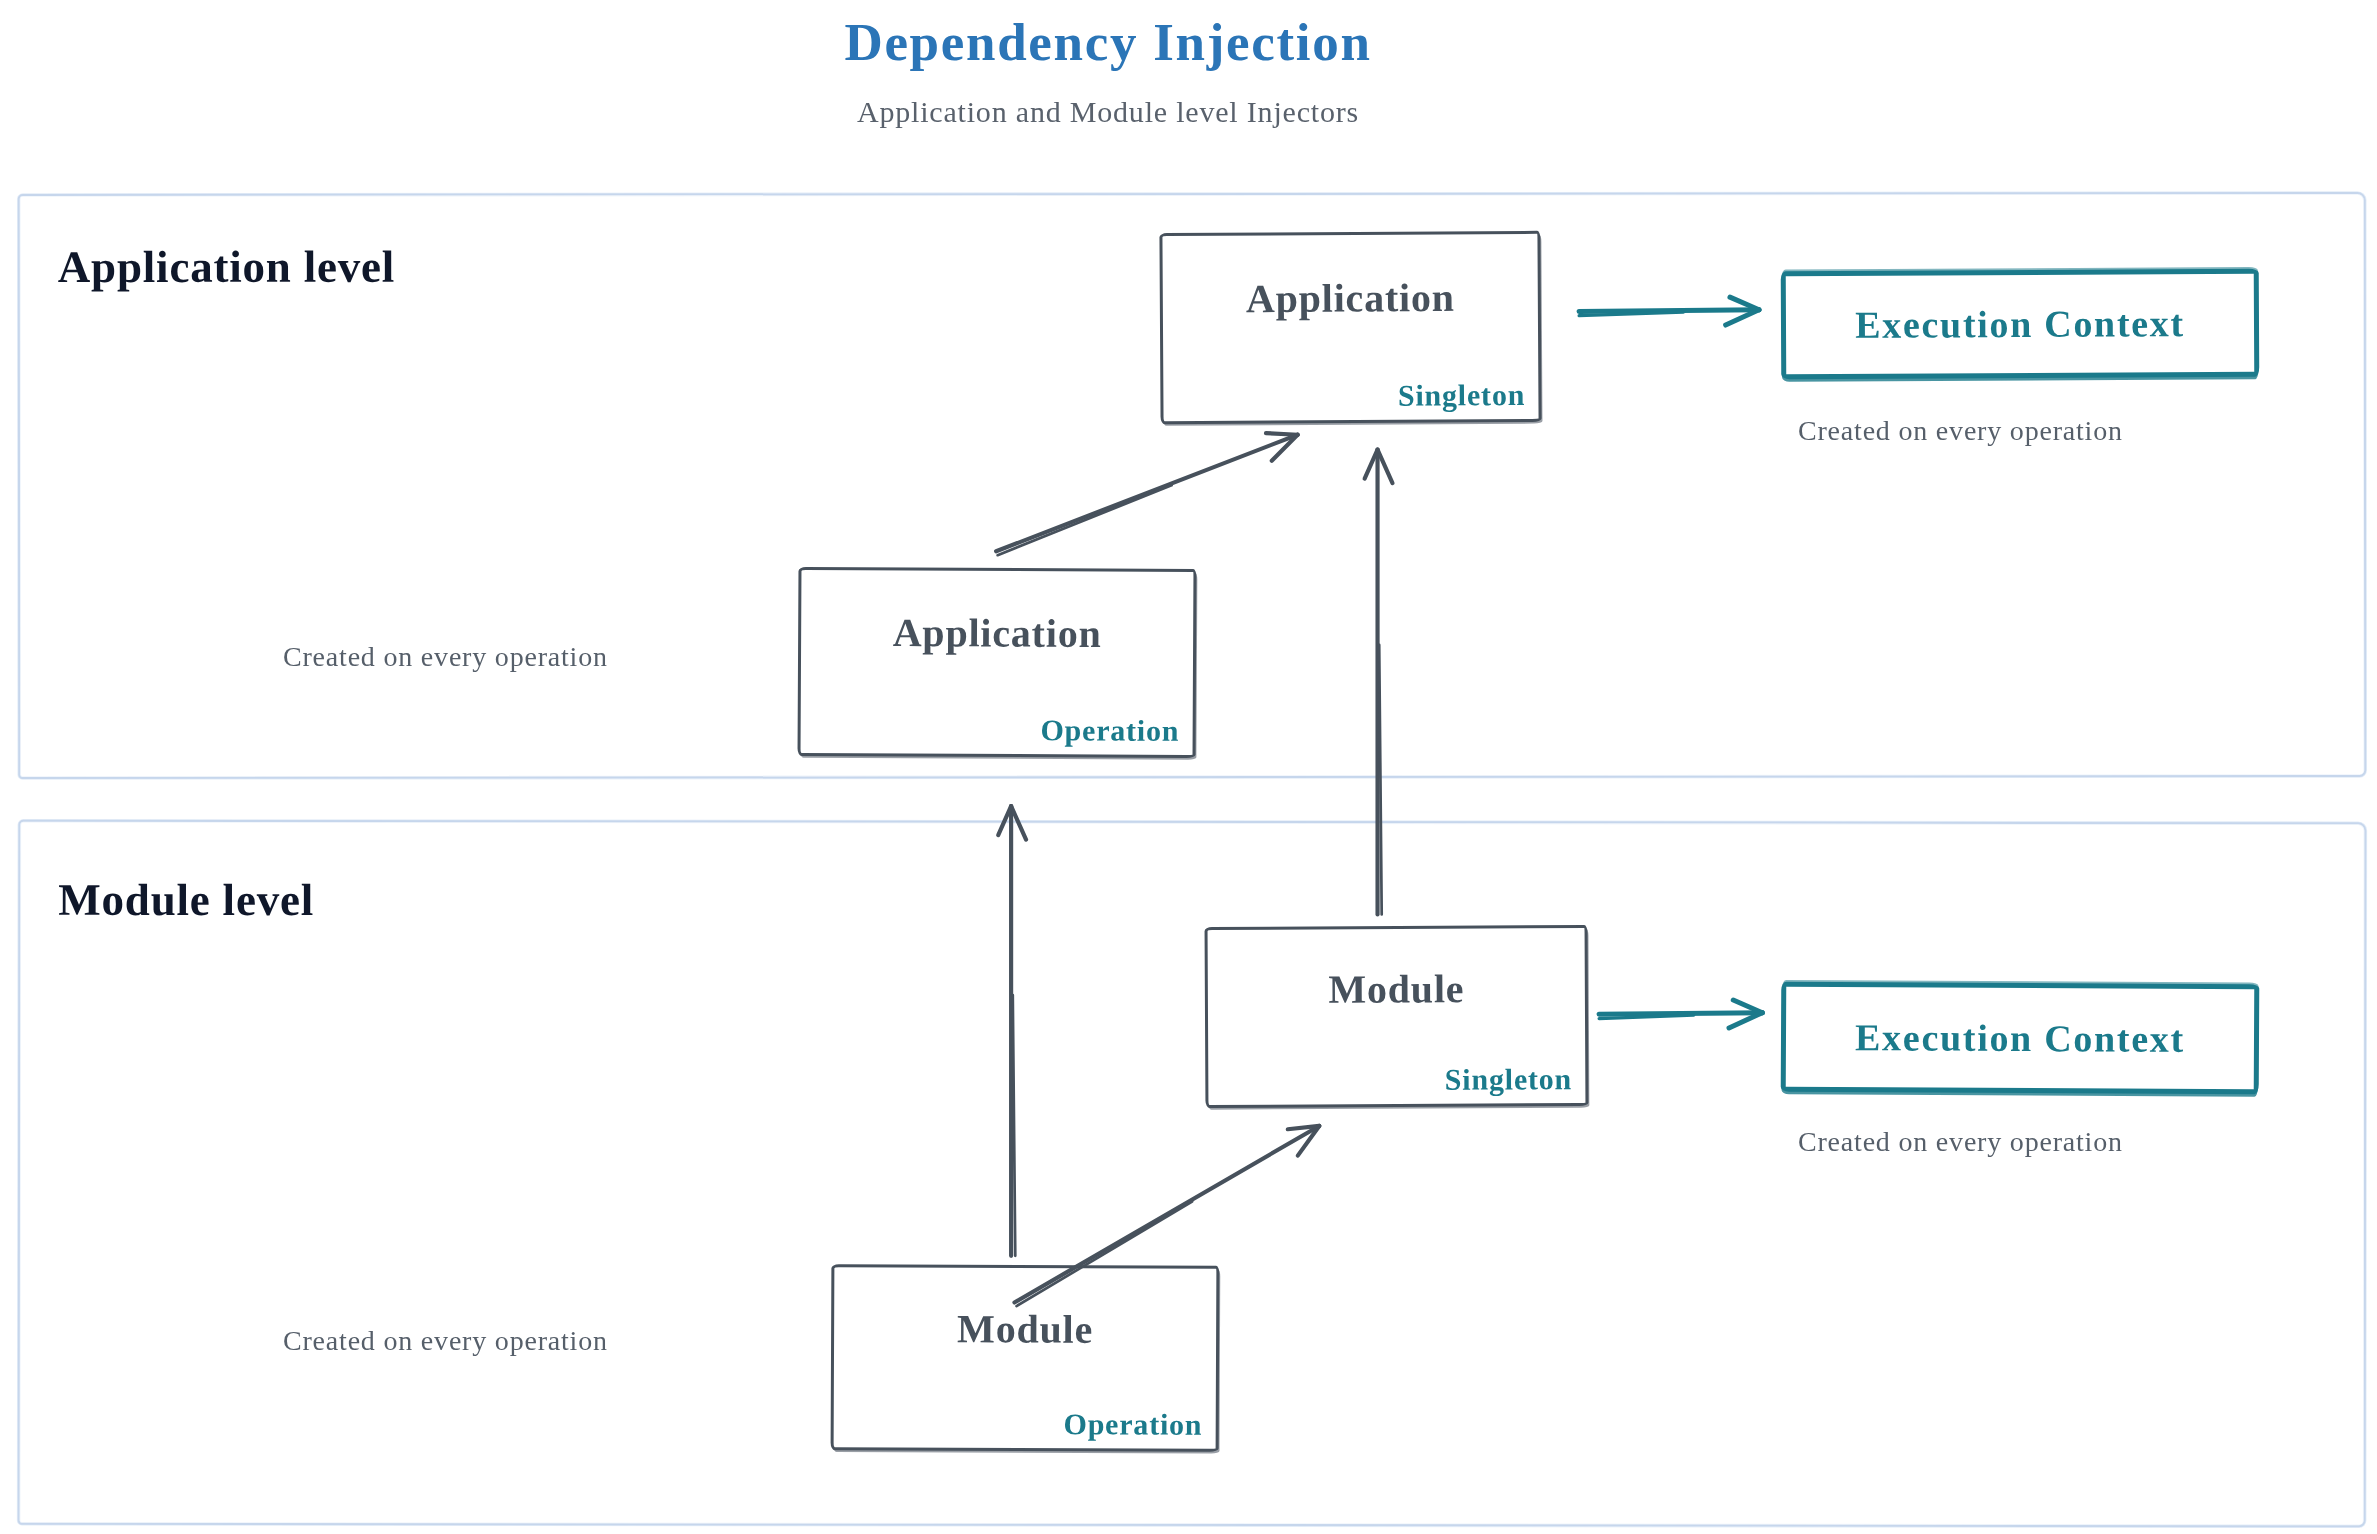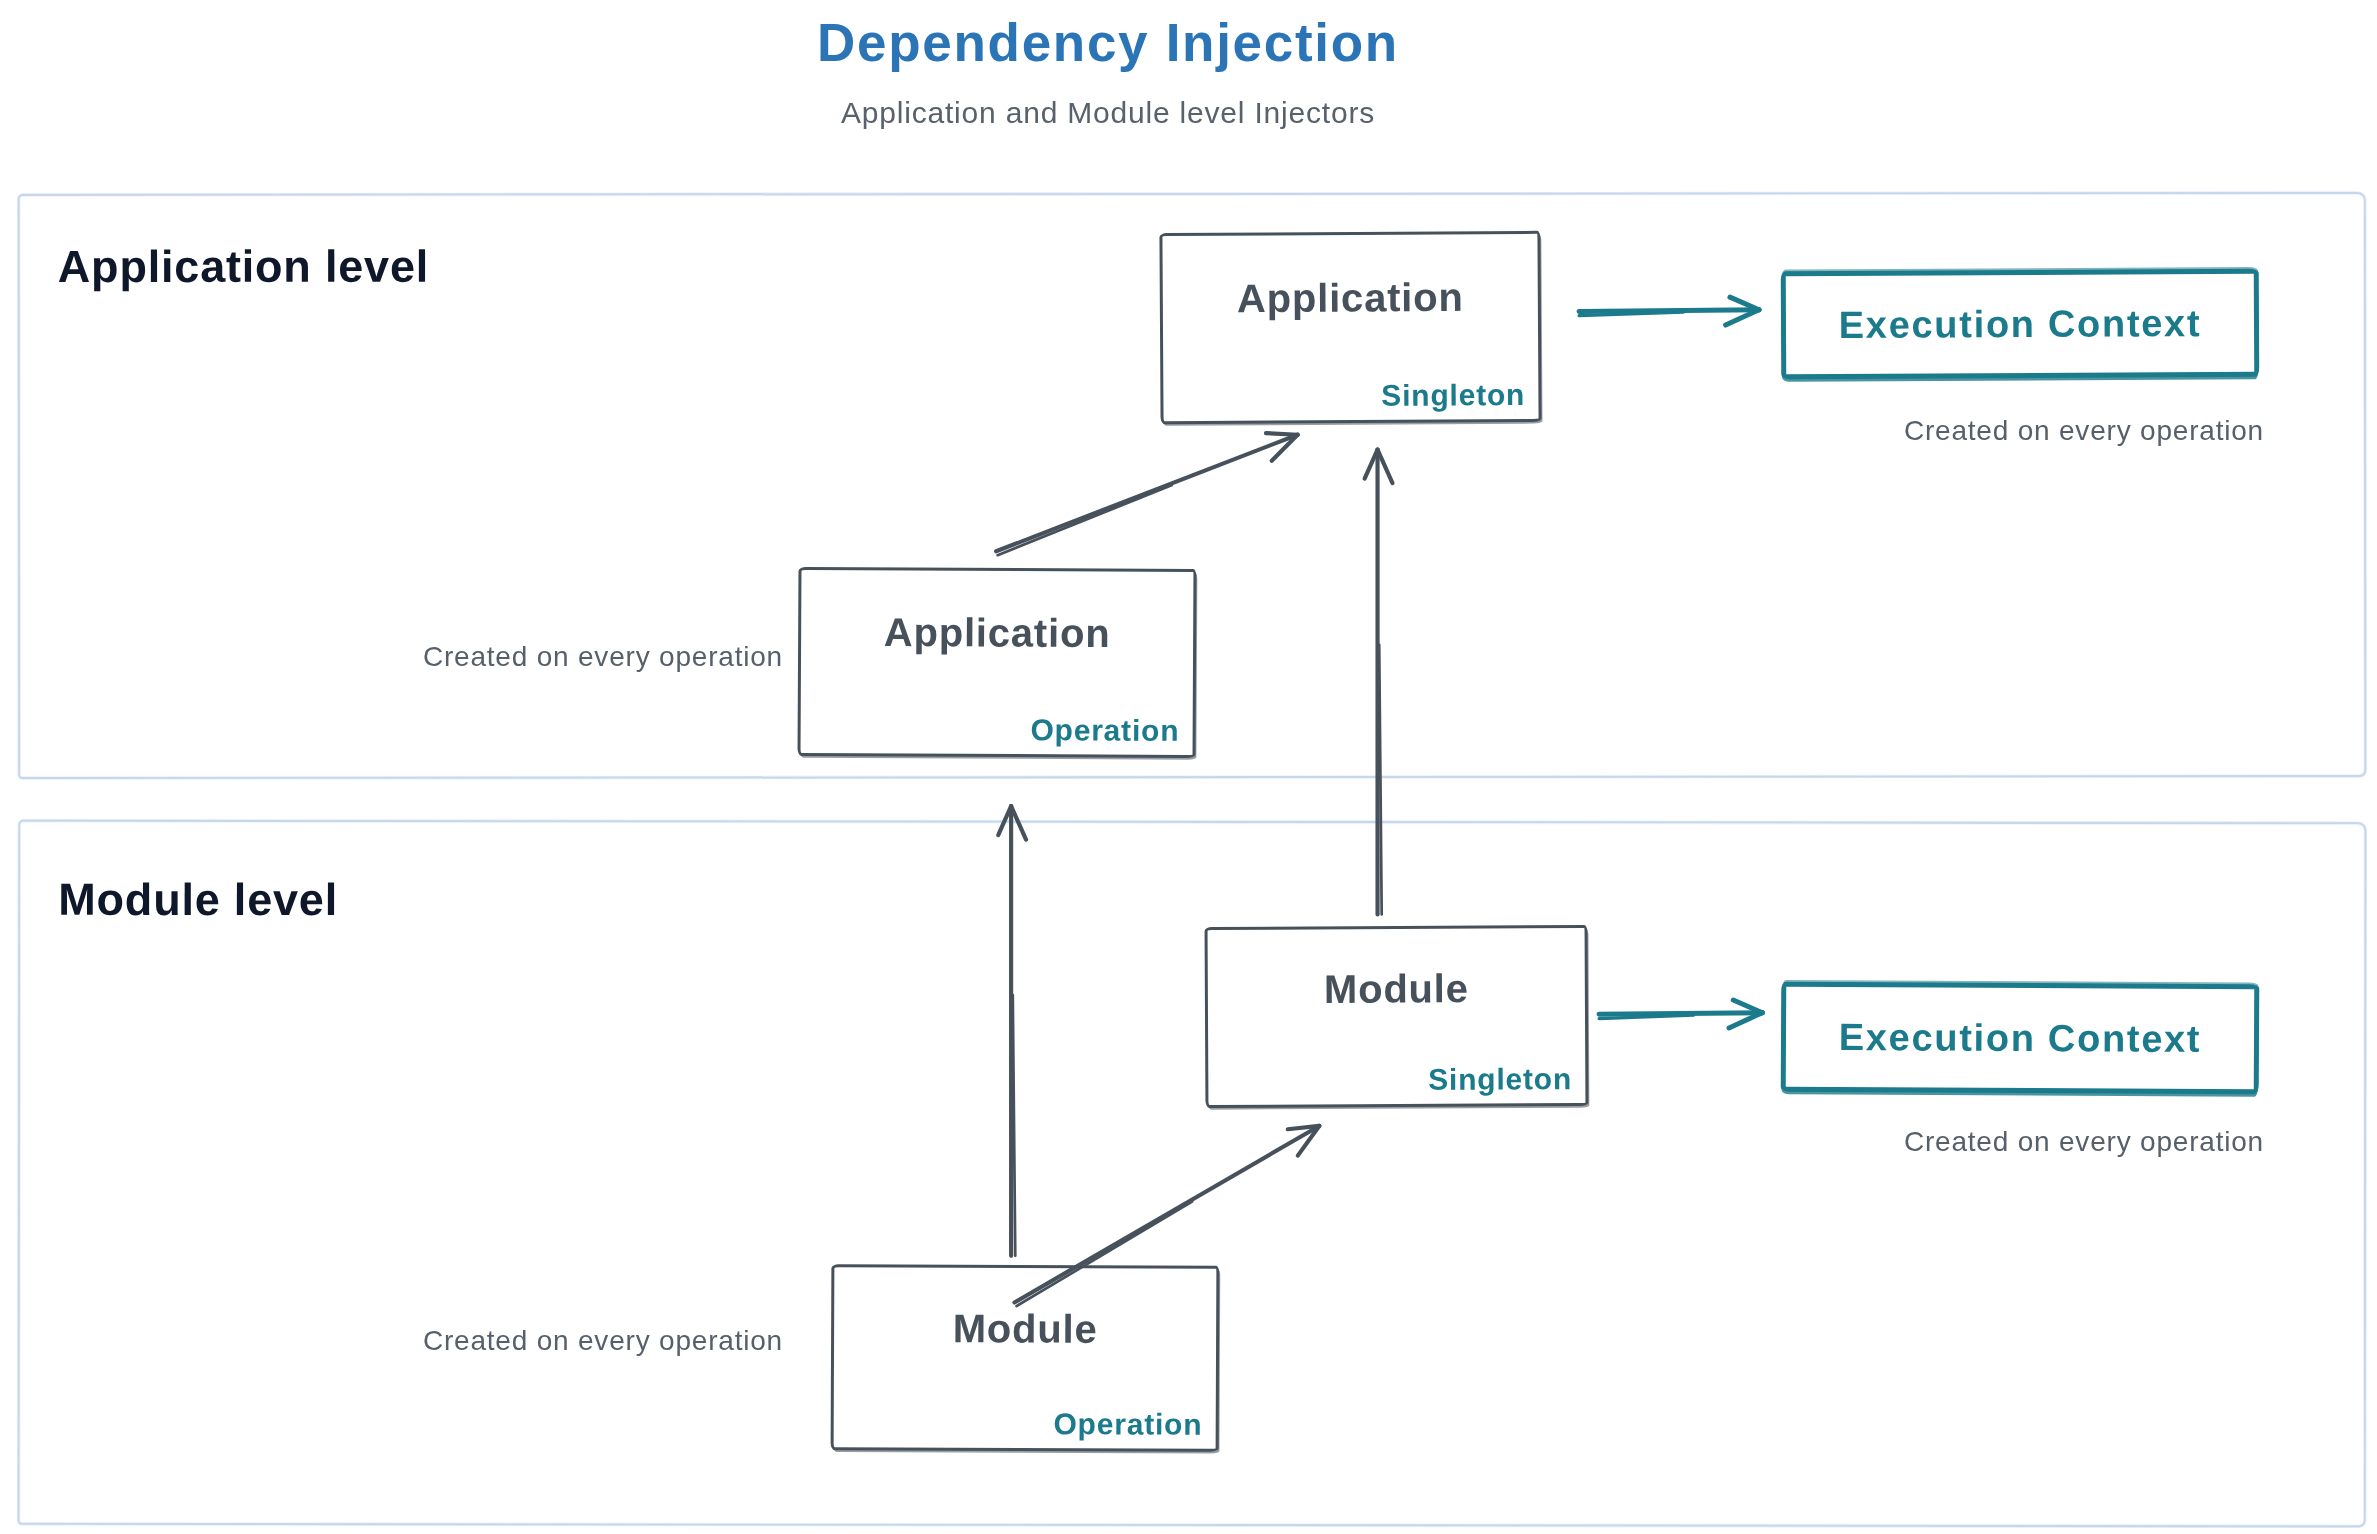--- a/index.html
+++ b/index.html
@@ -1,20 +1,20 @@
 <!DOCTYPE html>
 <html style="font-size:13.3px"><head>
 <meta charset="utf-8">
 <style>
   html,body{margin:0;padding:0;background:#ffffff;}
   .canvas{
     position:relative;
     width:2377px;height:1534px;
     background:#ffffff;
-    font-family:Liberation Sans, sans-serif;
+    font-family:Liberation Serif, serif;
     overflow:hidden;
   }
   
   .titleblock{position:absolute;left:0;top:11.7px;width:2216px;text-align:center;}
   .title{
     font-size:53px;font-weight:bold;letter-spacing:1.7px;
     color:#2b75b7;
   }
   .subtitle{
     margin-top:23px;font-size:30px;letter-spacing:0.8px;
@@ -67,21 +67,21 @@
     box-shadow:0 3.3px 0 -0.8px rgba(27,122,139,0.8), 0 -2.5px 0 -0.8px rgba(27,122,139,0.55);
     display:flex;align-items:center;justify-content:center;
     font-size:38px;color:#1b7a8b;font-weight:bold;letter-spacing:1.7px;
   }
   #exec-top{left:1781px;top:270px;width:468px;height:98px;transform:rotate(-0.3deg);}
   #exec-bottom{left:1781px;top:983px;width:468px;height:100px;transform:rotate(0.3deg);}
   
   .caption{
     position:absolute;
     font-size:28px;color:#565f6a;letter-spacing:0.8px;
-    text-align:right;white-space:nowrap;
+    text-align:left;white-space:nowrap;
   }
   #caption-exec-top{left:1798px;top:415px;width:466px;}
   #caption-app-operation{left:283px;top:641px;width:500px;}
   #caption-exec-bottom{left:1798px;top:1126px;width:466px;}
   #caption-module-operation{left:283px;top:1325px;width:500px;}
   
   .arrows-layer{position:absolute;left:0;top:0;pointer-events:none;}
 </style>
 </head>
 <body>

